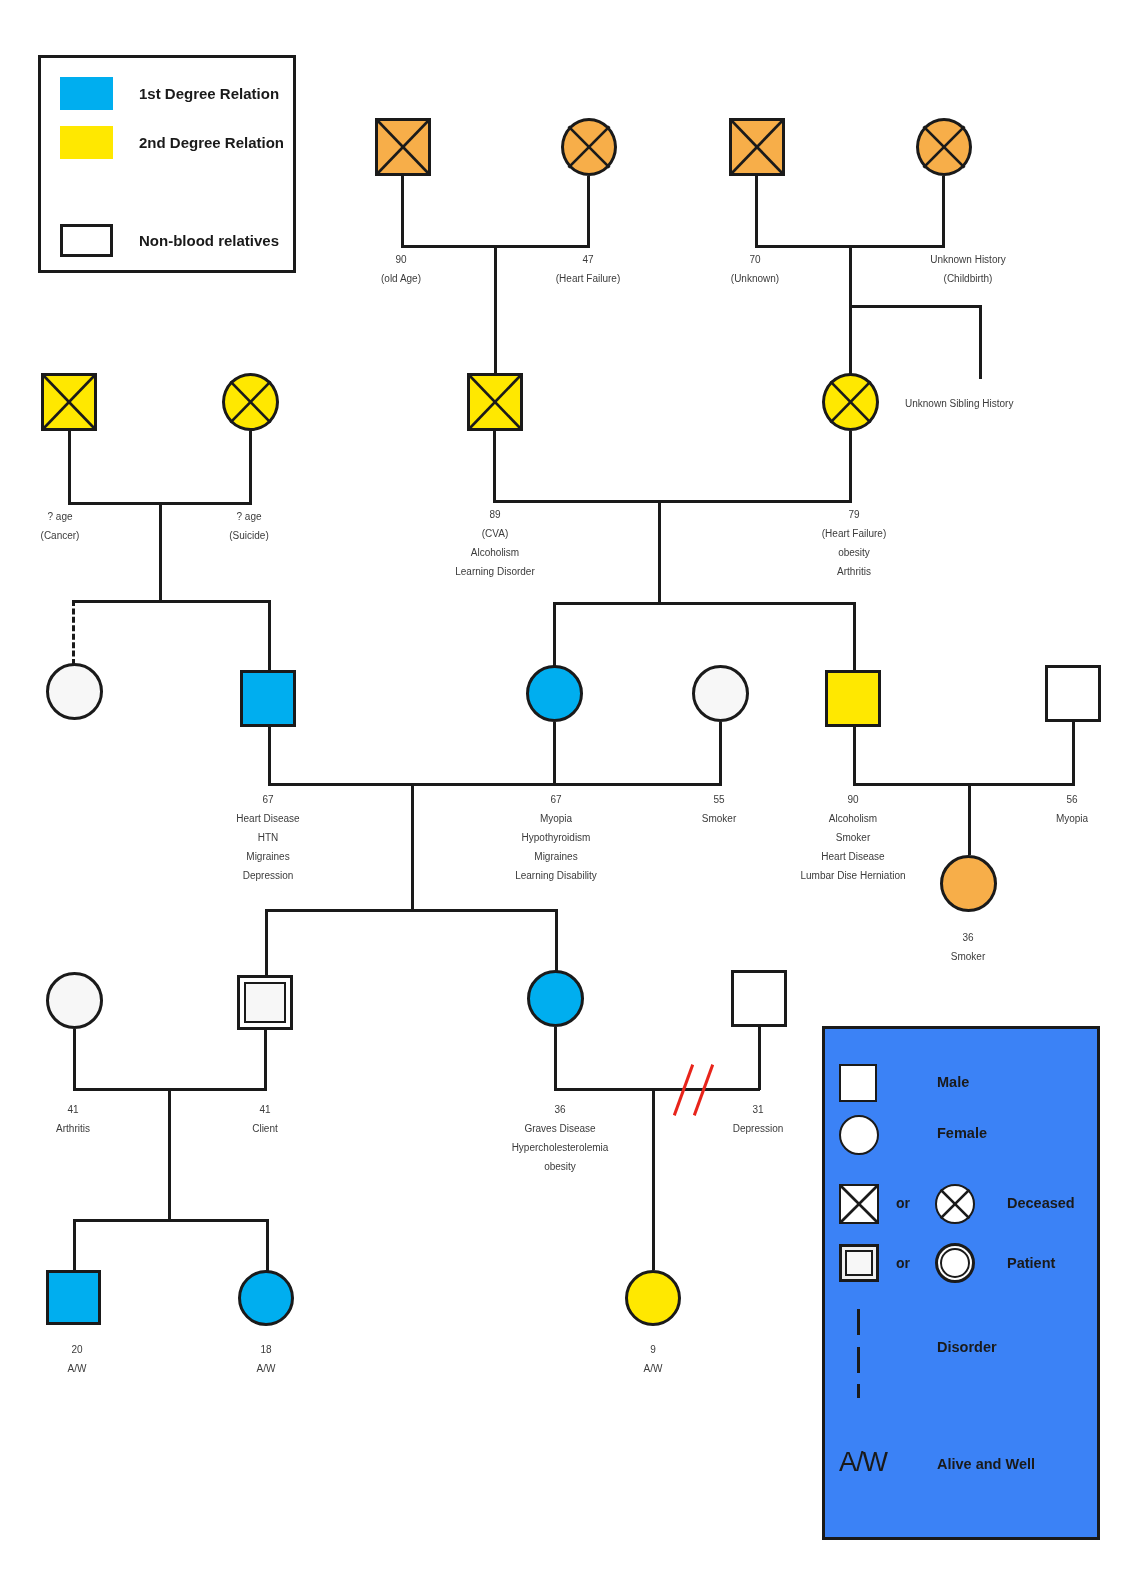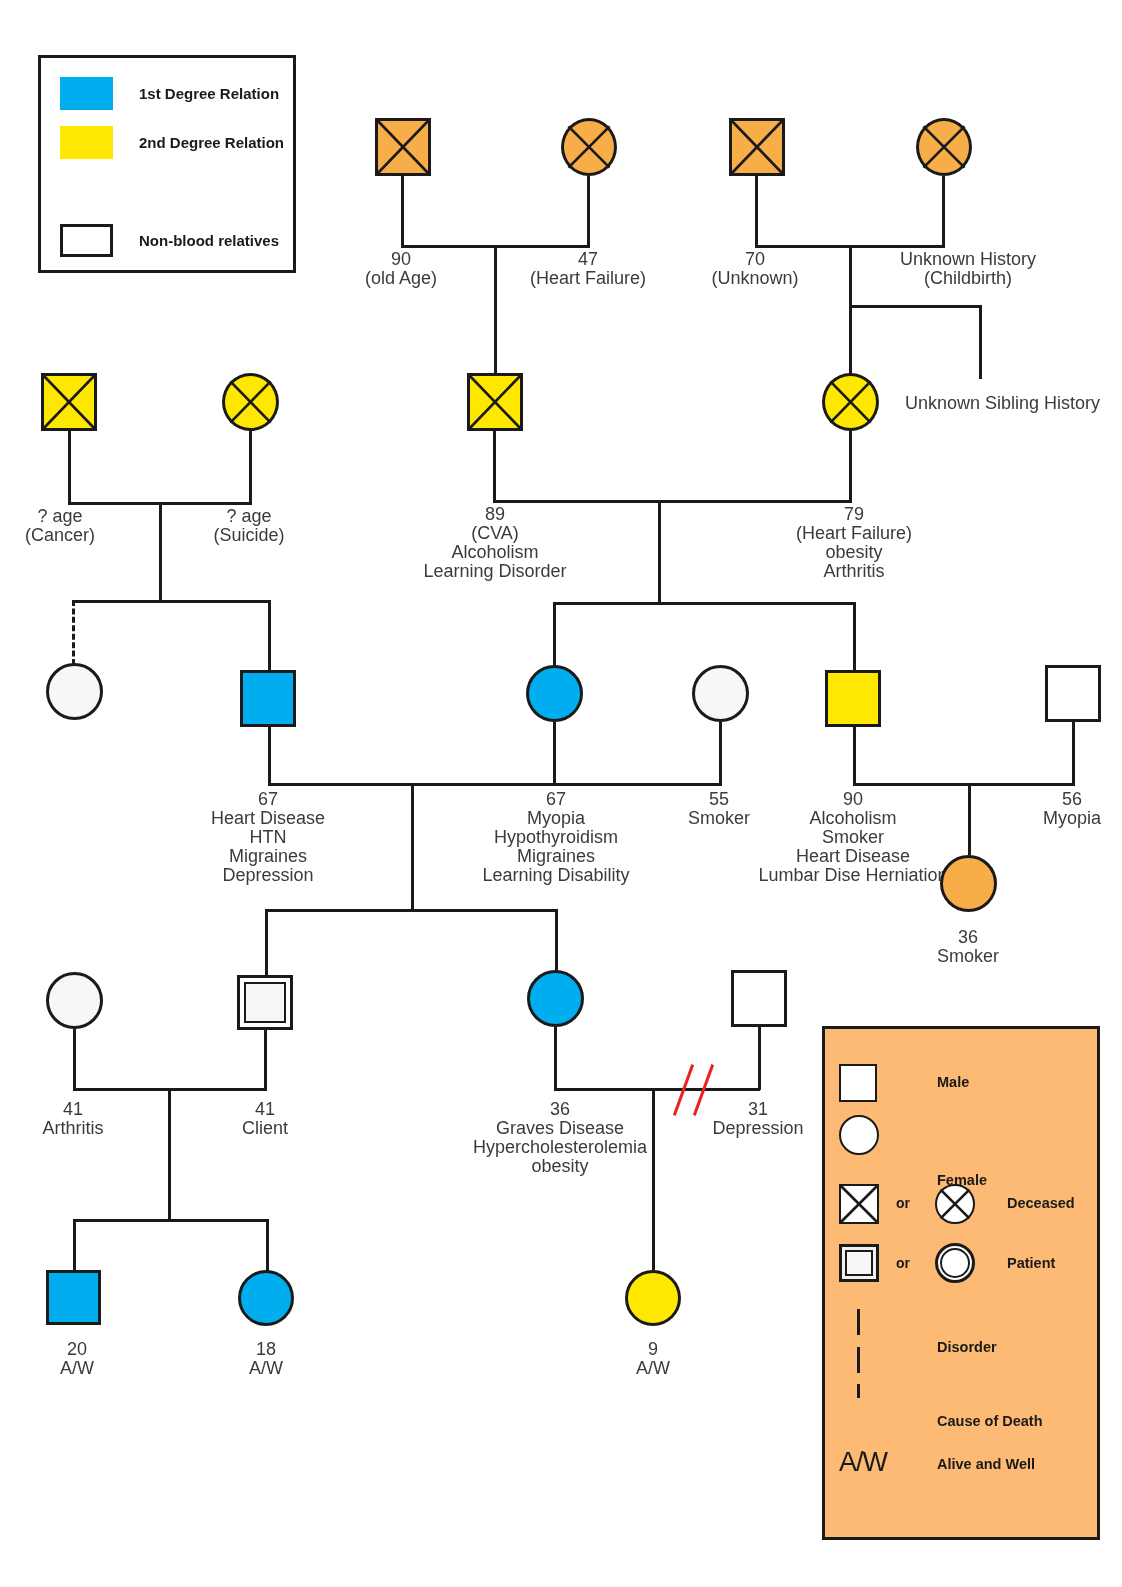--- a/index.html
+++ b/index.html
@@ -6,34 +6,34 @@
   body{font-family:"Liberation Sans",sans-serif;}
   #page{position:relative;width:1122px;height:1587px;background:#fff;overflow:hidden;}
 
   
   .sq{position:absolute;box-sizing:border-box;border:3px solid #1a1a1a;background:#fff;}
   .ci{position:absolute;box-sizing:border-box;border:3px solid #1a1a1a;border-radius:50%;background:#fff;}
   .hline{position:absolute;background:#1a1a1a;height:3px;}
   .vline{position:absolute;background:#1a1a1a;width:3px;}
   .thinv{position:absolute;background:#1a1a1a;width:2px;}
   .dash{position:absolute;width:0;border-left:3px dashed #1a1a1a;}
-  .lbl{position:absolute;text-align:center;color:#3b3b3b;font-size:18px;line-height:19px;white-space:nowrap;}
+  .lbl{position:absolute;text-align:center;color:#3b3b3b;font-size:10px;line-height:19px;white-space:nowrap;}
   .lbl.lft{text-align:left;}
   .x-mark{position:absolute;left:0;top:0;width:100%;height:100%;pointer-events:none;}
   .x-mark line{stroke:#1a1a1a;stroke-width:3;}
 
   
   #legend-top{position:absolute;left:38px;top:55px;width:252px;height:212px;border:3px solid #1a1a1a;background:#fff;}
   .lg-row{position:absolute;left:19px;display:flex;align-items:center;}
   .lg-sw{width:53px;height:33px;}
   .lg-sw.bord{border:3px solid #1a1a1a;box-sizing:border-box;background:#fff;}
   .lg-tx{margin-left:26px;font-size:15px;font-weight:bold;color:#1a1a1a;white-space:nowrap;}
 
   
-  #legend-bot{position:absolute;left:822px;top:1026px;width:272px;height:508px;border:3px solid #1a1a1a;background:#fdba74;}
+  #legend-bot{position:absolute;left:822px;top:1026px;width:272px;height:508px;border:3px solid #1a1a1a;background:#3b82f6;}
   .bl-row{position:absolute;left:0;width:100%;height:50px;}
   .bl-tx{position:absolute;left:112px;font-size:14.5px;font-weight:bold;color:#1a1a1a;white-space:nowrap;}
   .bl-or{position:absolute;left:71px;font-size:14px;font-weight:bold;color:#1a1a1a;}
   .aw{position:absolute;left:14px;font-size:27px;color:#1a1a1a;letter-spacing:-1px;}
   .slash{position:absolute;width:3px;background:#e8241b;transform:rotate(20deg);}
 </style>
 </head>
 <body>
 
 <div id="page">
@@ -301,21 +301,21 @@
 
   <div id="legend-bot">
 
     <div class="bl-row" style="top:32px;">
       <div class="sq" style="left:14px;top:3px;width:38px;height:38px;border-width:2px;"></div>
       <div class="bl-tx" style="top:13px;">Male</div>
     </div>
 
     <div class="bl-row" style="top:83px;">
       <div class="ci" style="left:14px;top:3px;width:40px;height:40px;border-width:2px;"></div>
-      <div class="bl-tx" style="top:13px;margin-top:47px;">Female</div>
+      <div class="bl-tx" style="top:13px;">Female</div>
     </div>
 
     <div class="bl-row" style="top:155px;">
       <div class="sq" style="left:14px;top:0px;width:40px;height:40px;border-width:2px;">
         <svg class="x-mark" viewBox="0 0 40 40" preserveAspectRatio="none">
             <line x1="0" y1="0" x2="40" y2="40" stroke-width="2"></line>
             <line x1="40" y1="0" x2="0" y2="40" stroke-width="2"></line>
           </svg>
       </div>
       <div class="bl-or" style="top:11px;">or</div>
@@ -339,23 +339,20 @@
       <div class="bl-tx" style="left:182px;top:11px;">Patient</div>
     </div>
 
     <div class="bl-row" style="top:280px;height:90px;">
       <div class="thinv" style="left:32px;top:0px;height:26px;width:3px;"></div>
       <div class="thinv" style="left:32px;top:38px;height:26px;width:3px;"></div>
       <div class="thinv" style="left:32px;top:75px;height:14px;width:3px;"></div>
       <div class="bl-tx" style="top:30px;">Disorder</div>
     </div>
 
-    <div class="bl-row" style="top:368px;">
-      <div class="bl-tx" style="top:16px;">Cause of Death</div>
-    </div>
 
     <div class="bl-row" style="top:413px;">
       <div class="aw" style="top:5px;">A/W</div>
       <div class="bl-tx" style="top:14px;">Alive and Well</div>
     </div>
 
 
   </div>
 
 </div>

